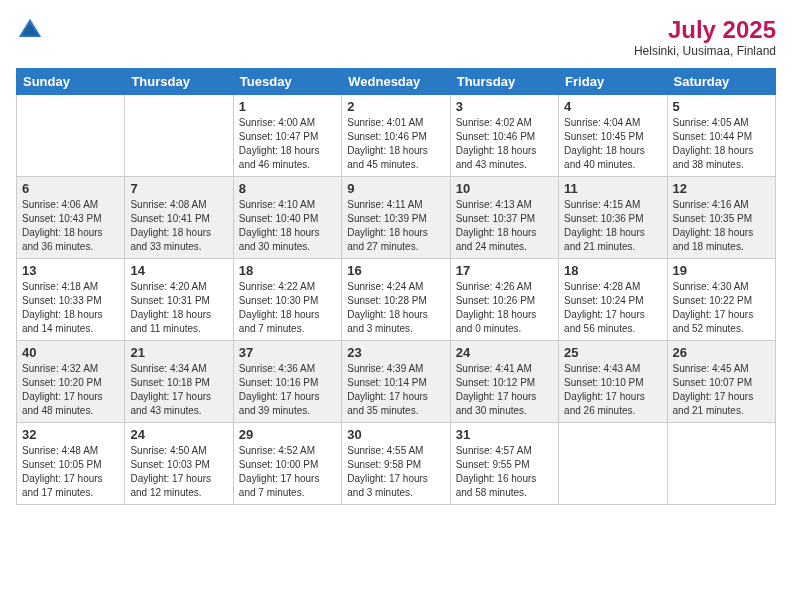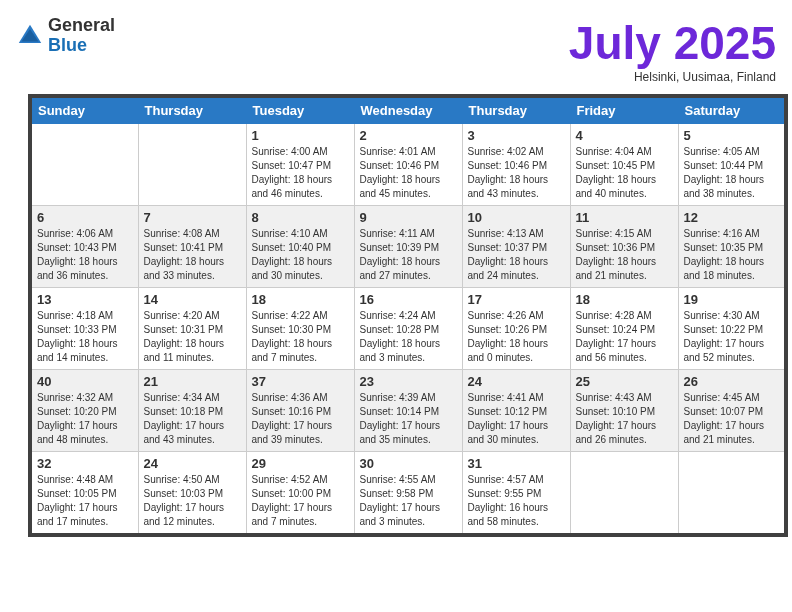--- a/index.html
+++ b/index.html
@@ -37,33 +37,32 @@
       color: #1a6fb5;
     }
     .logo-icon {
       width: 28px;
       height: 28px;
     }
     .title-block {
       text-align: right;
     }
     .title-month {
-      font-size: 46px;
-      font-weight: bold;
-      color: #6d28d9;
+      font-size: 24px;
+      font-weight: bold;
+      color: #be185d;
     }
     .title-location {
       font-size: 12px;
       color: #333;
     }
     .calendar {
       width: 100%;
       border-collapse: collapse;
-      border: 4px solid #404040;
-      margin-left: 12px;
+      border: 1px solid #404040;
     }
     .calendar th {
       background-color: #2979c5;
       color: #fff;
       font-size: 13px;
       font-weight: bold;
       text-align: left;
       padding: 5px 6px;
       border: 1px solid #2979c5;
     }
@@ -98,24 +97,20 @@
   </style>
 </head>
 <body>
 
 <div class="header">
   <div class="logo">
     <svg class="logo-icon" viewBox="0 0 40 40">
       <polygon points="20,4 36,30 4,30" fill="#2979c5"></polygon>
       <polygon points="20,10 32,28 8,28" fill="#1a5fa0"></polygon>
     </svg>
-    <div class="logo-text">
-      <span class="logo-general">General</span>
-      <span class="logo-blue">Blue</span>
-    </div>
   </div>
   <div class="title-block">
     <div class="title-month">July 2025</div>
     <div class="title-location">Helsinki, Uusimaa, Finland</div>
   </div>
 </div>
 
 <table class="calendar">
   <thead>
     <tr>

